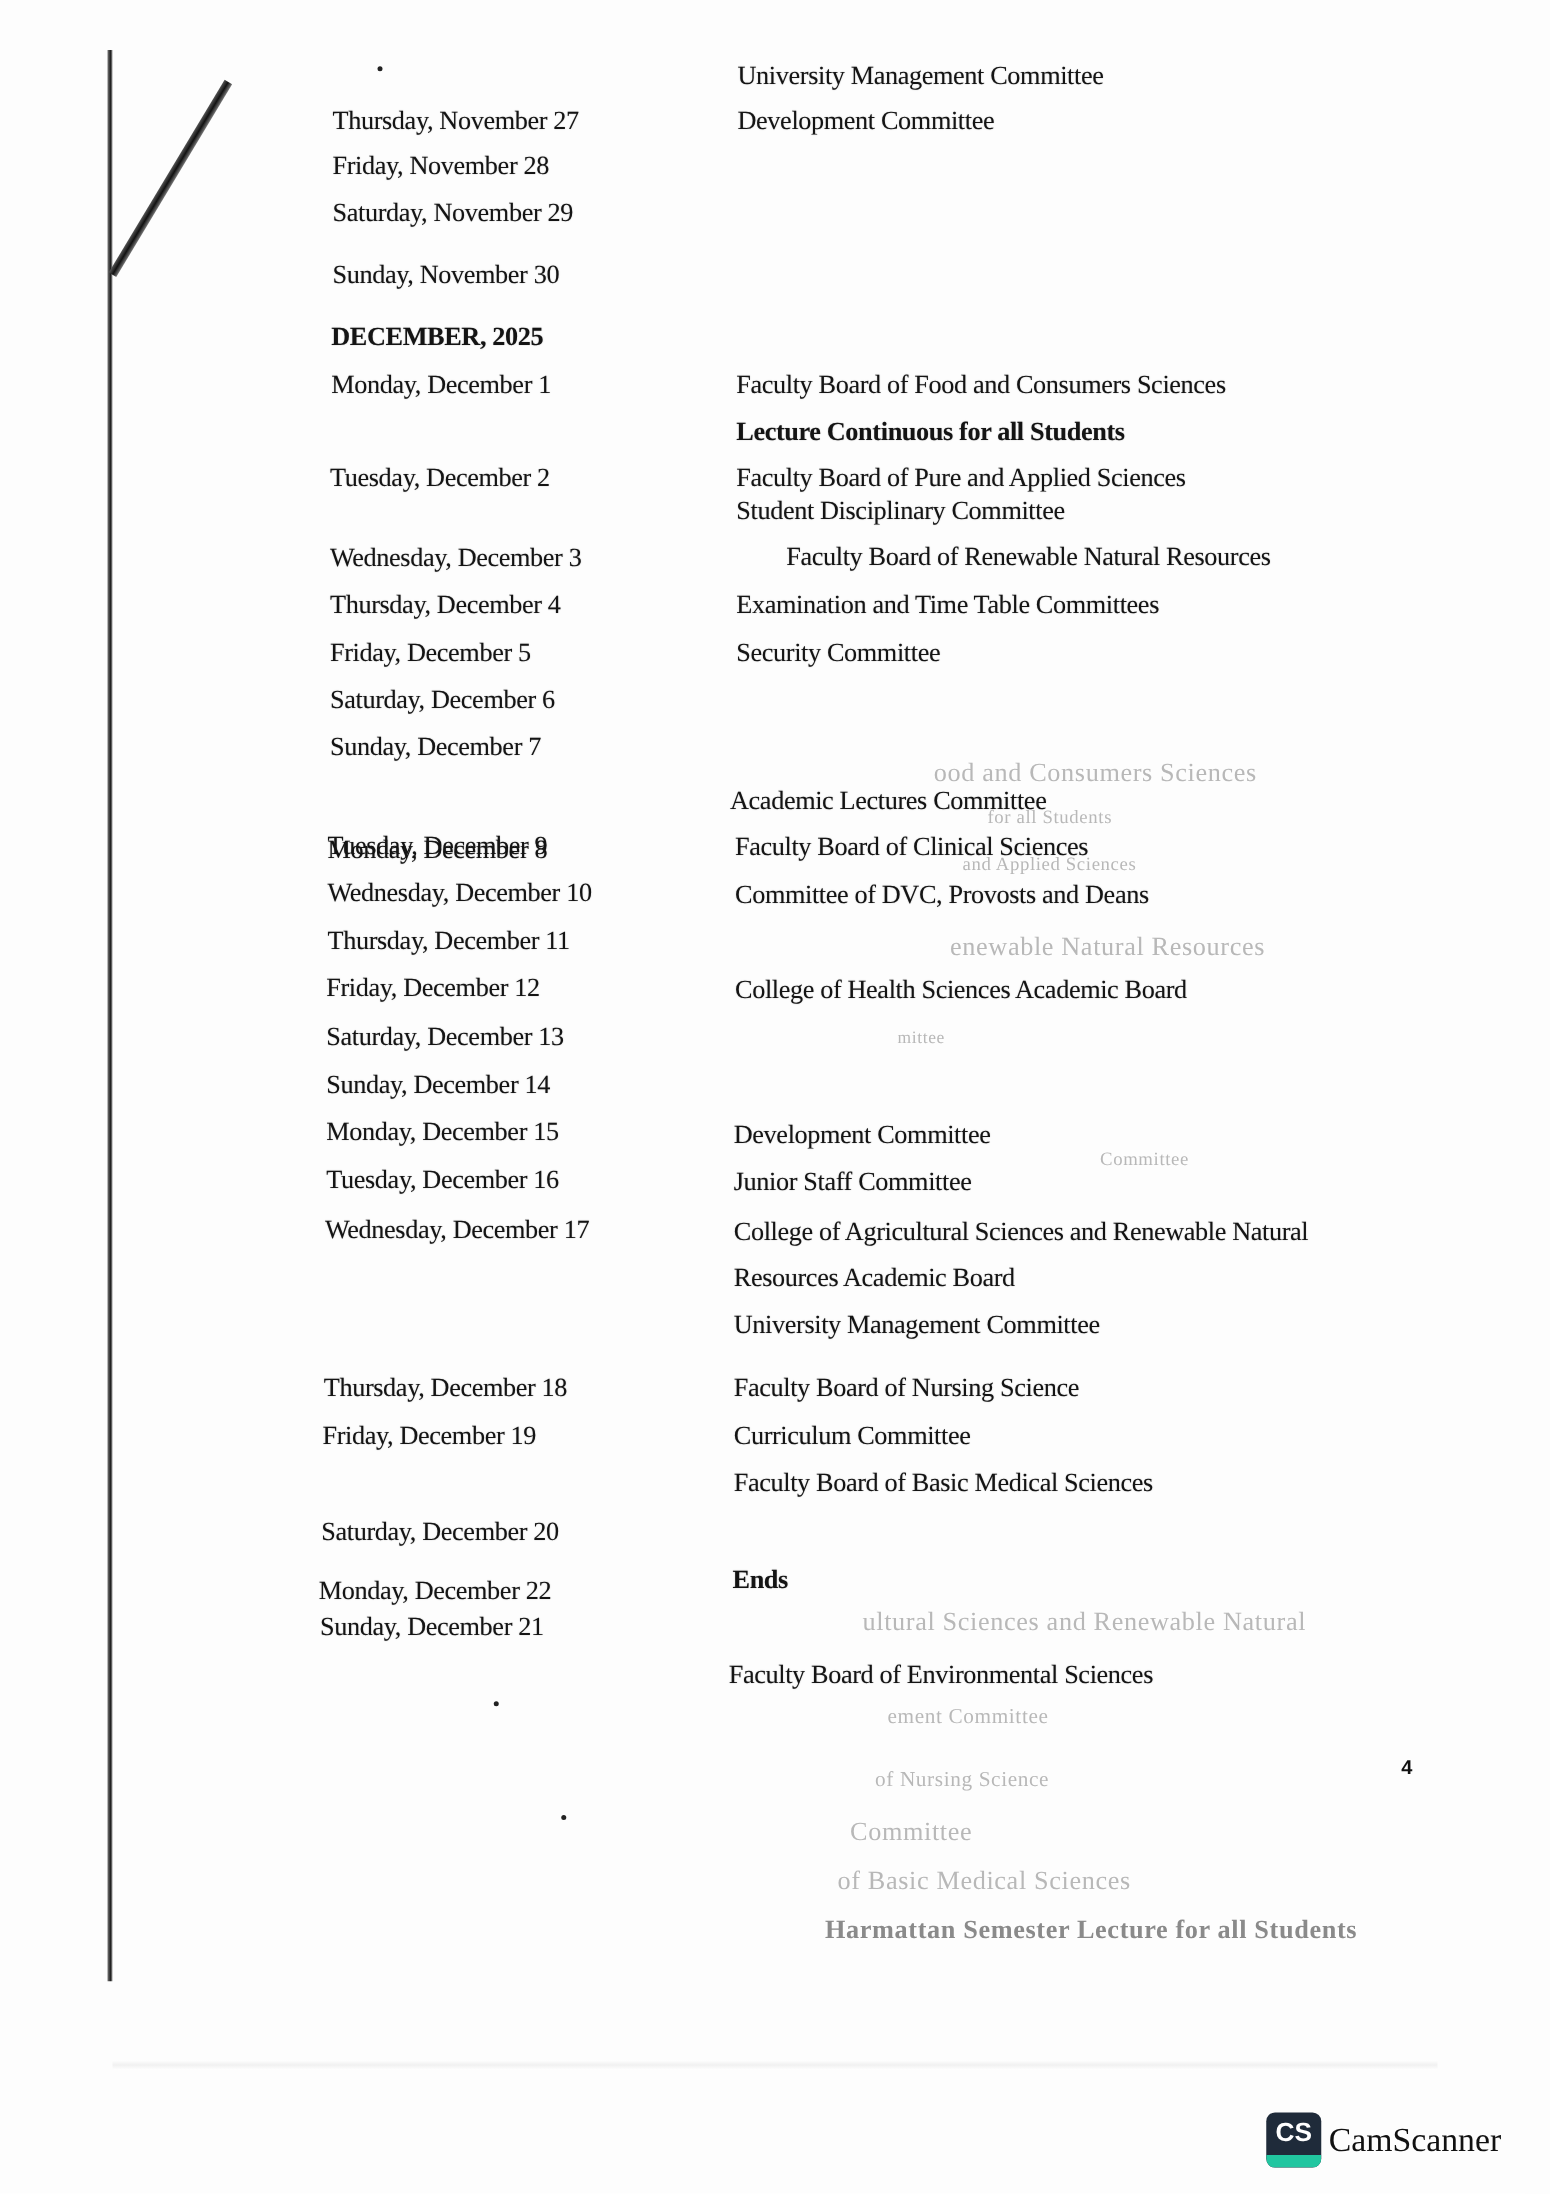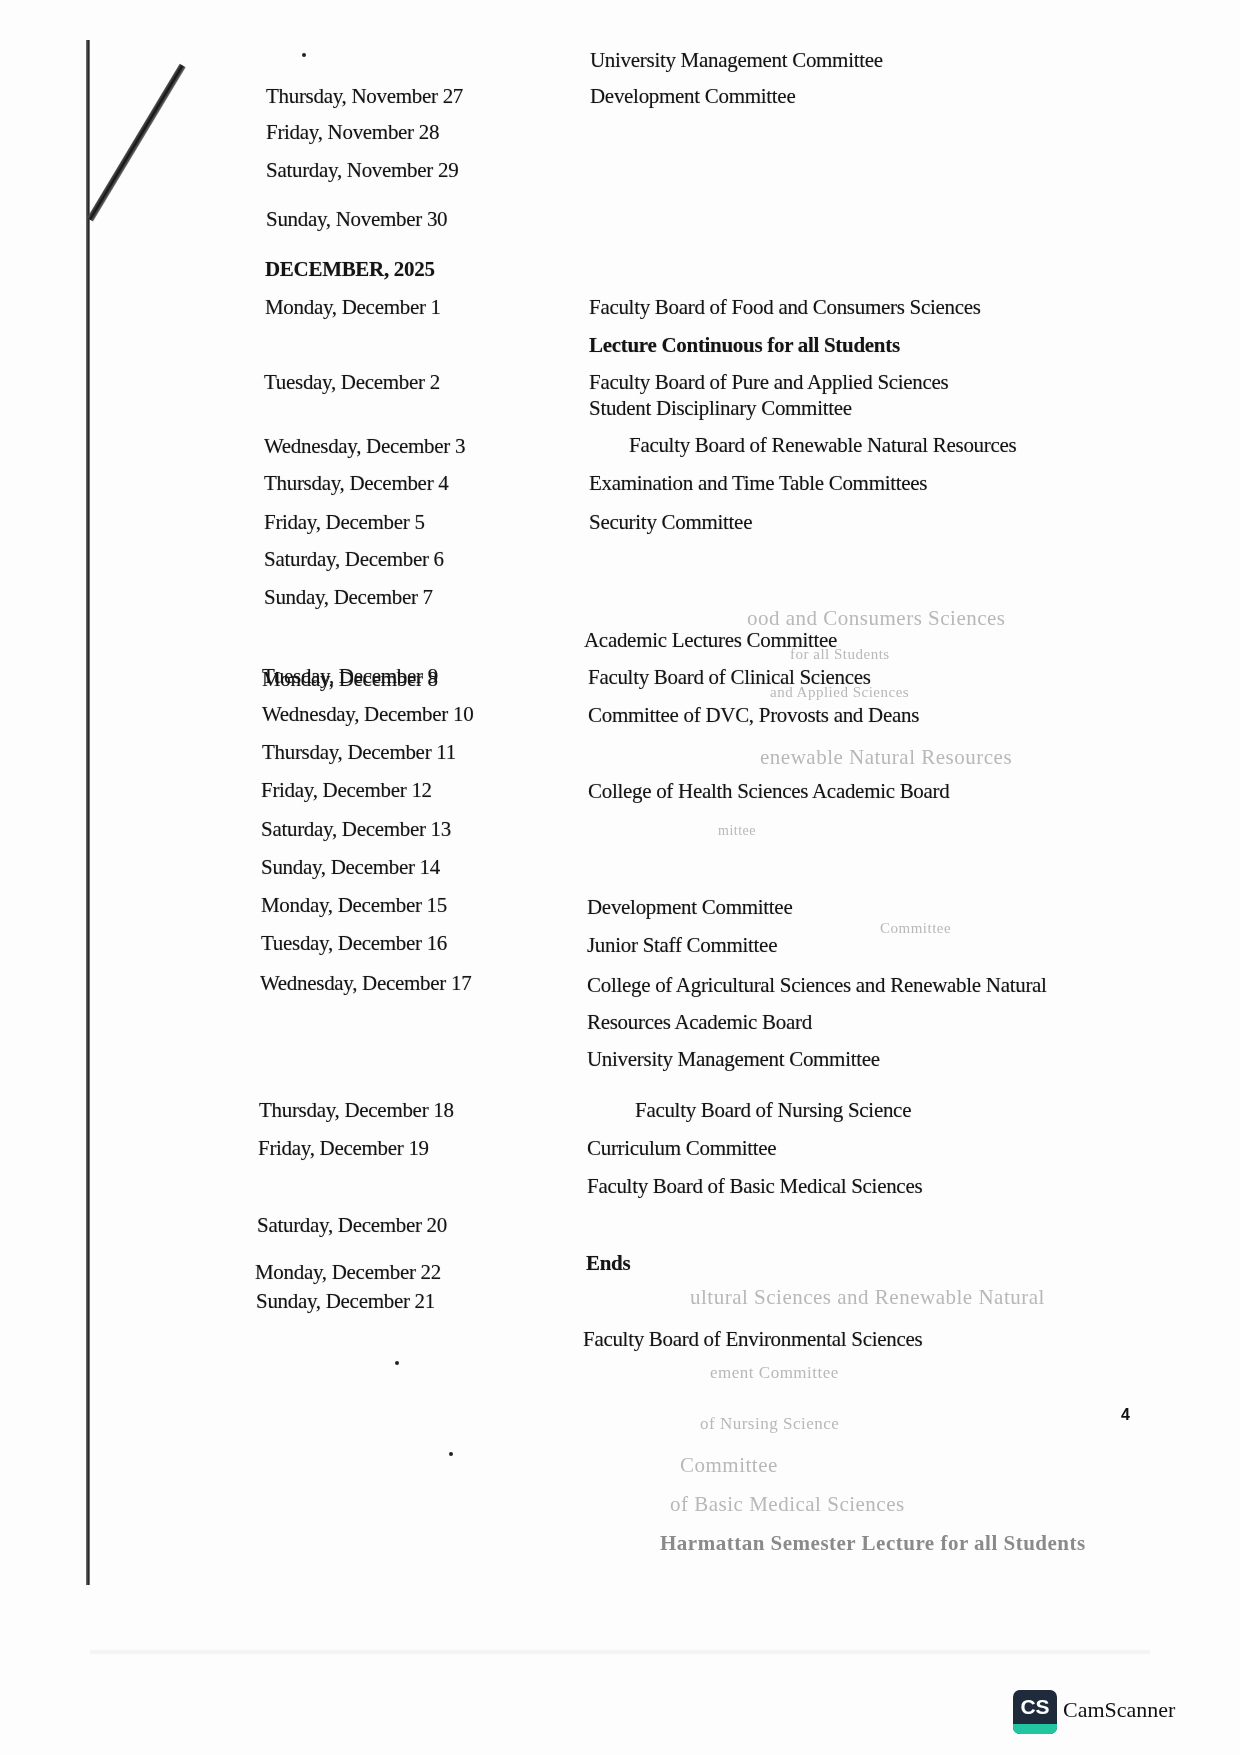--- a/index.html
+++ b/index.html
@@ -23,21 +23,21 @@
                 font-weight: bold; font-size: 16px; color: #111; }
     .dot { position: absolute; width: 4px; height: 4px; border-radius: 50%; background: #222; }
     .footer-band { position: absolute; left: 90px; top: 1648px; width: 1060px; height: 8px;
                    background: linear-gradient(to bottom, #fff, #f1f1f1, #fff); }
     .cs-logo { position: absolute; left: 1013px; top: 1690px; width: 44px; height: 44px;
                border-radius: 7px; overflow: hidden; background: #1f2b3a; }
     .cs-logo .teal { position: absolute; left: 0; bottom: 0; width: 100%; height: 10px; background: #21c6a0; }
     .cs-logo .cs { position: absolute; left: 0; top: 5px; width: 100%; text-align: center;
                    font-family: "Liberation Sans", sans-serif; font-weight: bold; font-size: 21px; color: #fff; }
     .cs-name { position: absolute; left: 1063px; top: 1697px; font-family: "Liberation Serif", serif;
-               font-size: 22px; color: #111; }
+               font-size: 27px; color: #111; }
   </style>
 </head>
 <body>
 
 <div class="page">
   <div class="edge-line"></div>
   <div class="slash"></div>
 
   <div class="dot" style="left:302px;top:53px;"></div>
   <div class="dot" style="left:395px;top:1361px;"></div>
@@ -109,21 +109,21 @@
 
   <div class="row date" style="left:261px;top:931px;">Tuesday, December 16</div>
   <div class="row event" style="left:587px;top:933px;">Junior Staff Committee</div>
 
   <div class="row date" style="left:260px;top:971px;">Wednesday, December 17</div>
   <div class="row event" style="left:587px;top:973px;">College of Agricultural Sciences and Renewable Natural</div>
   <div class="row event" style="left:587px;top:1010px;">Resources Academic Board</div>
   <div class="row event" style="left:587px;top:1047px;">University Management Committee</div>
 
   <div class="row date" style="left:259px;top:1098px;">Thursday, December 18</div>
-  <div class="row event" style="left:587px;top:1098px;margin-left:48px;">Faculty Board of Nursing Science</div>
+  <div class="row event" style="left:587px;top:1098px;">Faculty Board of Nursing Science</div>
 
   <div class="row date" style="left:258px;top:1136px;">Friday, December 19</div>
   <div class="row event" style="left:587px;top:1136px;">Curriculum Committee</div>
   <div class="row event" style="left:587px;top:1174px;">Faculty Board of Basic Medical Sciences</div>
 
   <div class="row date" style="left:257px;top:1213px;">Saturday, December 20</div>
   <div class="row event bold" style="left:586px;top:1251px;">Ends</div>
 
   <div class="row date" style="left:256px;top:1289px;">Sunday, December 21</div>
 

